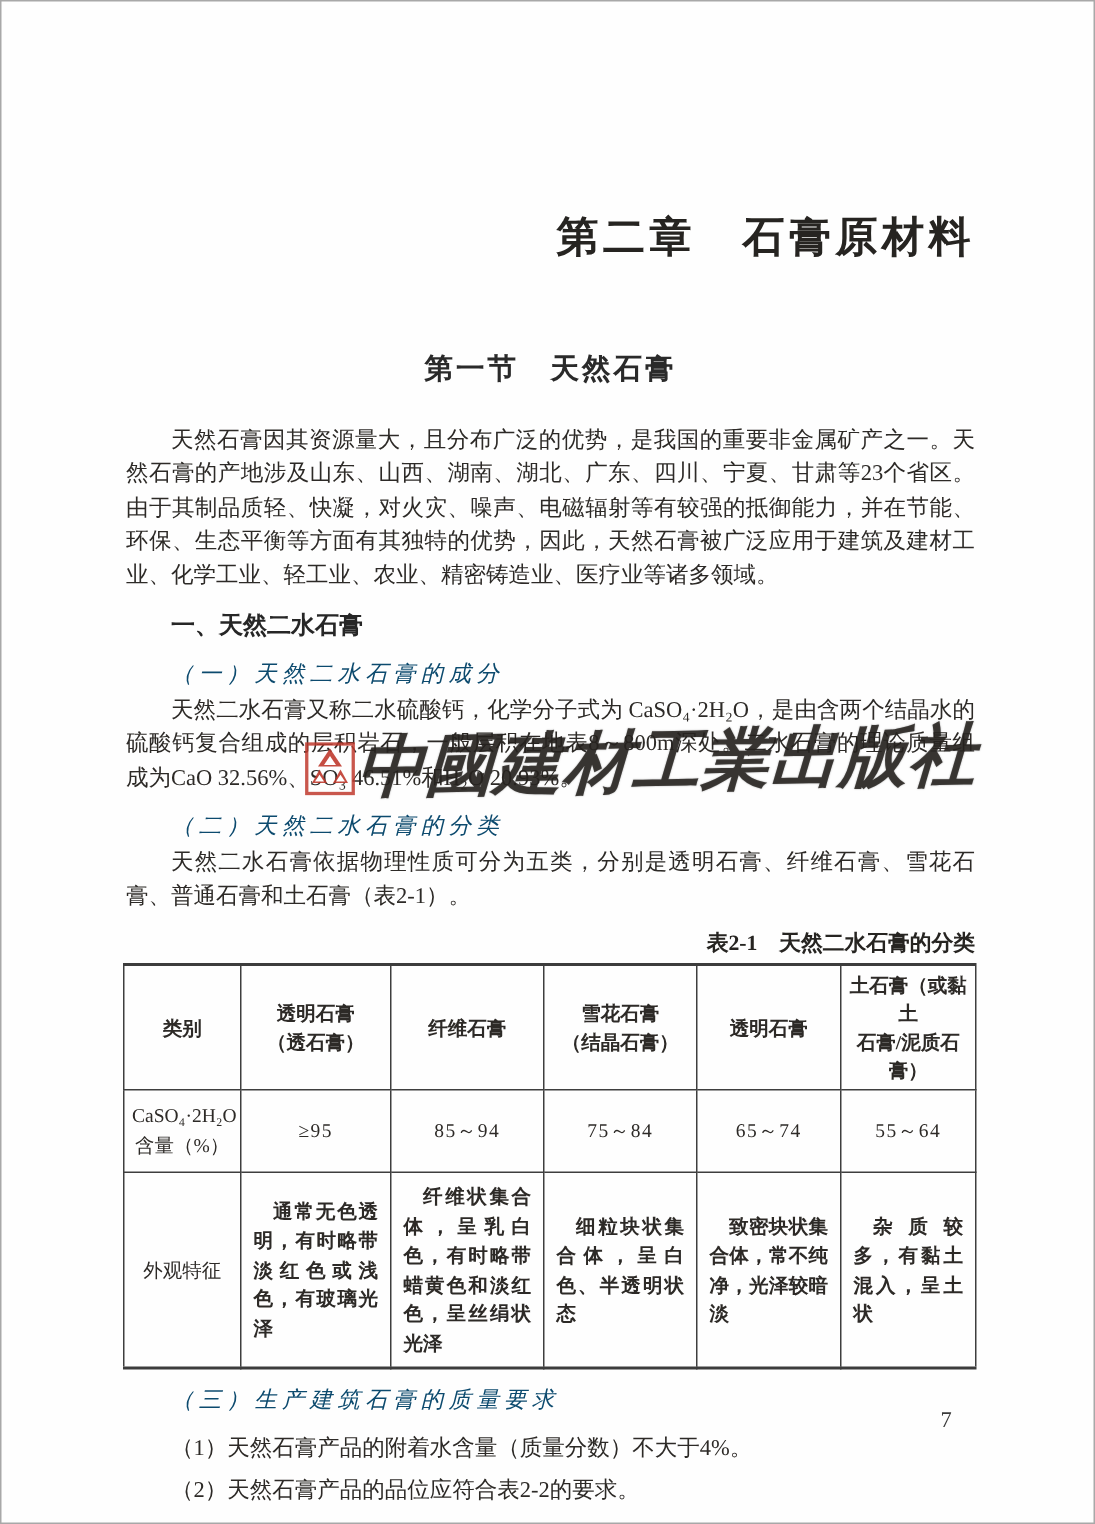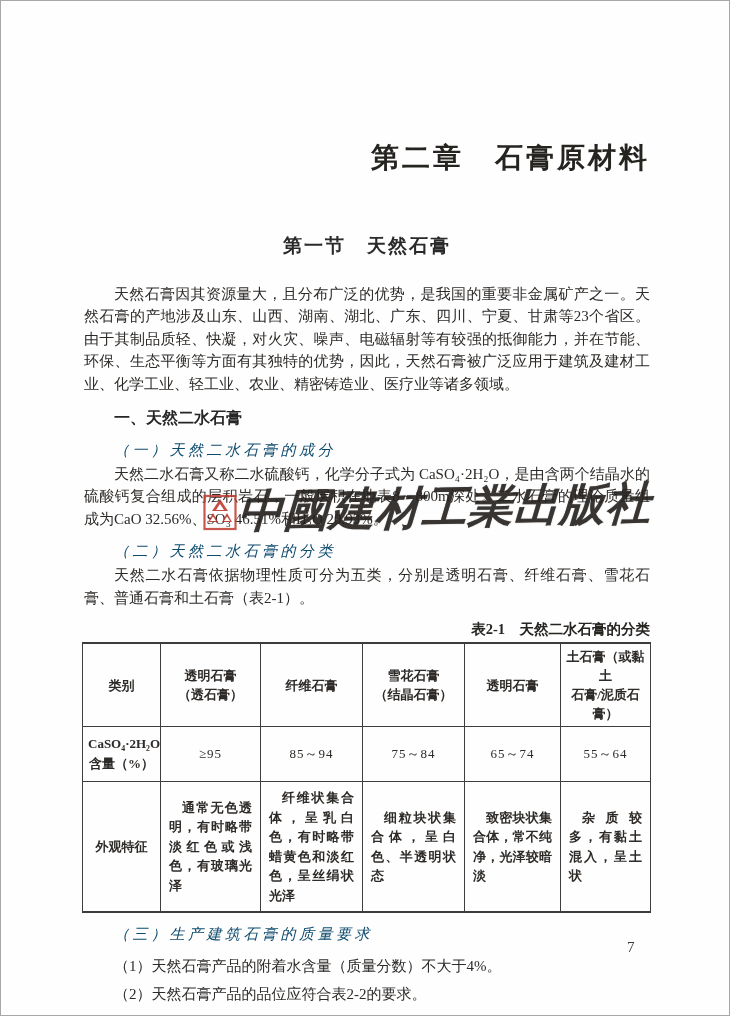--- a/index.html
+++ b/index.html
@@ -74,21 +74,21 @@
   table.cls td{
     border:1px solid #3e3e3e;
     font-size:13px;
     text-align:center;
     vertical-align:middle;
     padding:3px 5px;
     box-sizing:border-box;
     color:#2d2a27;
   }
   table.cls .hdr{font-weight:bold;white-space:pre-line;line-height:19px;}
-  table.cls .lbl{font-weight:bold;white-space:pre-line;line-height:20px;}
+  table.cls .lbl{font-weight:normal;white-space:pre-line;line-height:20px;}
   table.cls .val{font-weight:normal;letter-spacing:1px;}
   table.cls .desc{
     font-weight:bold;
     text-align:justify;
     text-indent:1em;
     line-height:19.5px;
     padding:6px 8px;
   }
   .quality-item{
     margin-top:3px;

